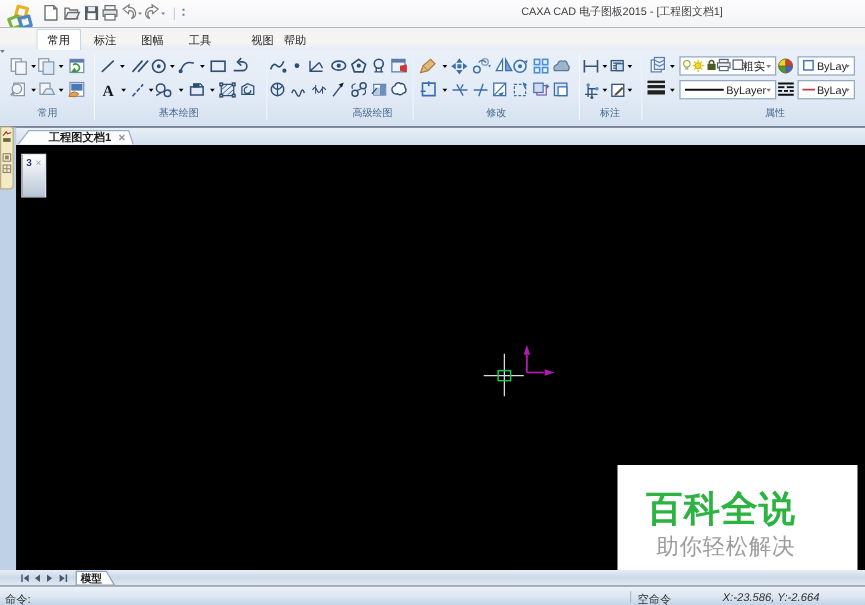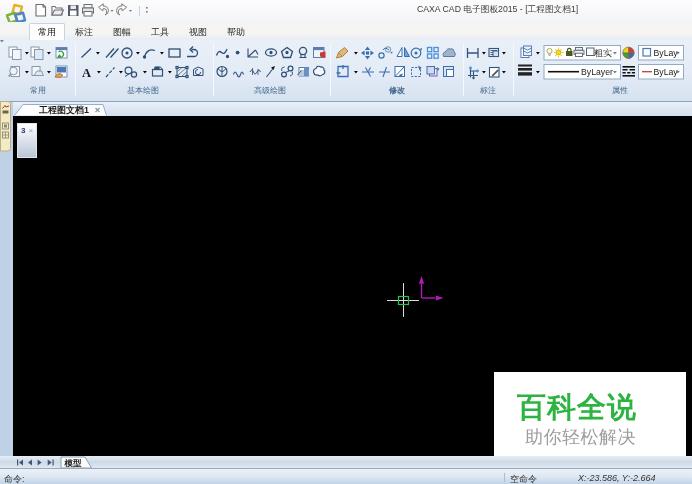--- a/index.html
+++ b/index.html
@@ -89,33 +89,33 @@
       <rect x="146" y="11" width="1.6" height="1.6"></rect>
     </g>
   </svg>
 
   <div id="tabrow" class="abs"></div>
   <div id="tab-active" class="abs"></div>
   <div class="abs rtab" style="left:33px;width:28px;color:#111;">常用</div>
   <div class="abs rtab" style="left:70px;width:28px;">标注</div>
   <div class="abs rtab" style="left:108px;width:28px;">图幅</div>
   <div class="abs rtab" style="left:146px;width:28px;">工具</div>
-  <div class="abs rtab" style="left:184px;width:28px;">视图</div>
+  <div class="abs rtab" style="left:196px;width:28px;">视图</div>
   <div class="abs rtab" style="left:222px;width:28px;text-align:center;">帮助</div>
 
   <div id="ribbon" class="abs"></div>
   <div class="abs gsep" style="left:75px;"></div>
   <div class="abs gsep" style="left:213px;"></div>
   <div class="abs gsep" style="left:330px;"></div>
   <div class="abs gsep" style="left:463px;"></div>
   <div class="abs gsep" style="left:513px;"></div>
   <div class="abs glabel" style="left:18px;width:40px;">常用</div>
   <div class="abs glabel" style="left:113px;width:60px;text-align:center;">基本绘图</div>
-  <div class="abs glabel" style="left:240px;width:60px;">高级绘图</div>
-  <div class="abs glabel" style="left:377px;width:40px;font-weight:bold;">修改</div>
+  <div class="abs glabel" style="left:254px;width:60px;text-align:right;">高级绘图</div>
+  <div class="abs glabel" style="left:377px;width:40px;">修改</div>
   <div class="abs glabel" style="left:468px;width:40px;">标注</div>
   <div class="abs glabel" style="left:600px;width:40px;">属性</div>
   <svg id="ribicons" class="abs" style="left:0;top:40px" width="692" height="61" viewBox="0 0 692 61">
 
     <g fill="#6f7f90">
       <path id="dd" d="M0 0 l1.9 2.4 1.9 -2.4 z"></path>
     </g>
     <use href="#dd" x="25" y="12"></use>
       <use href="#dd" x="47" y="12"></use>
     <use href="#dd" x="25" y="31"></use>

